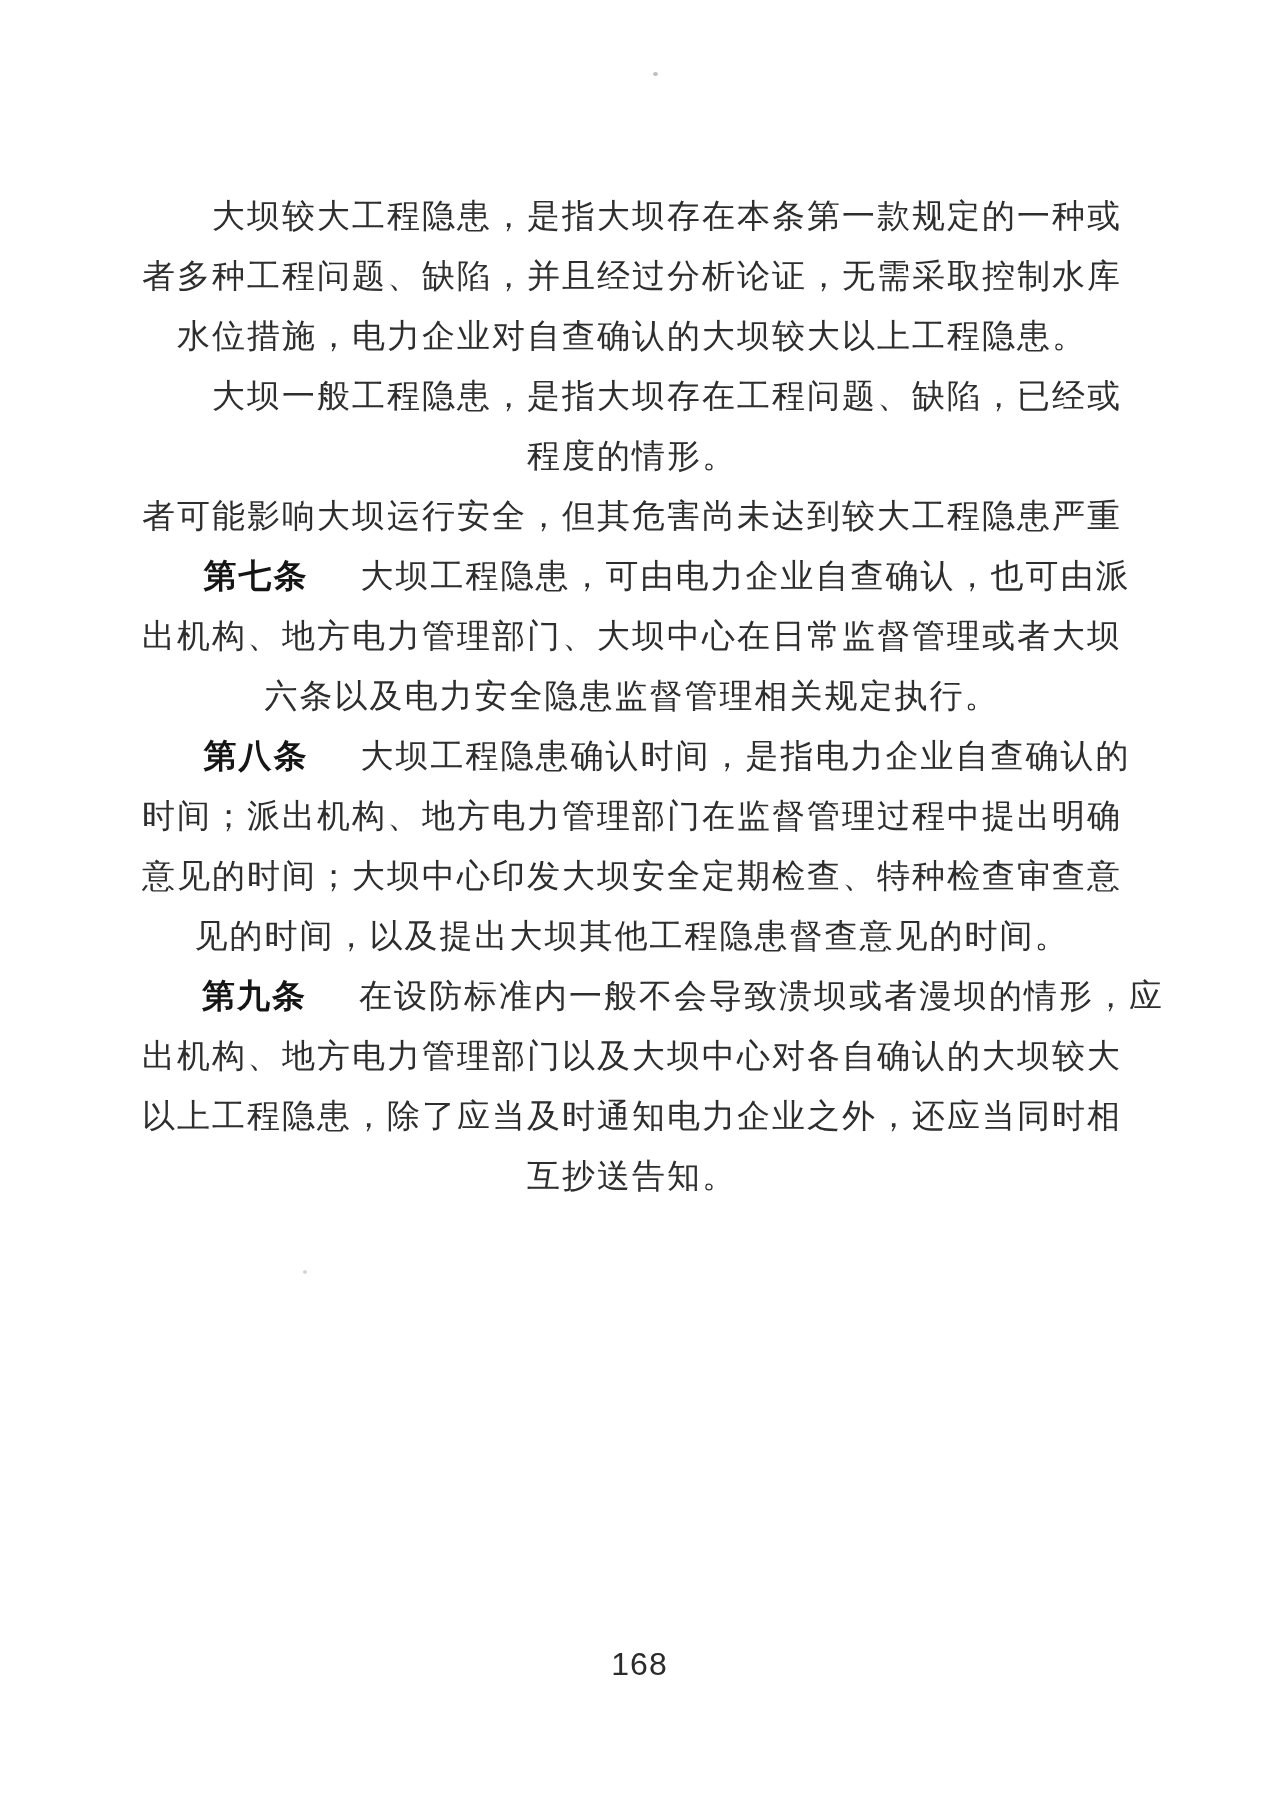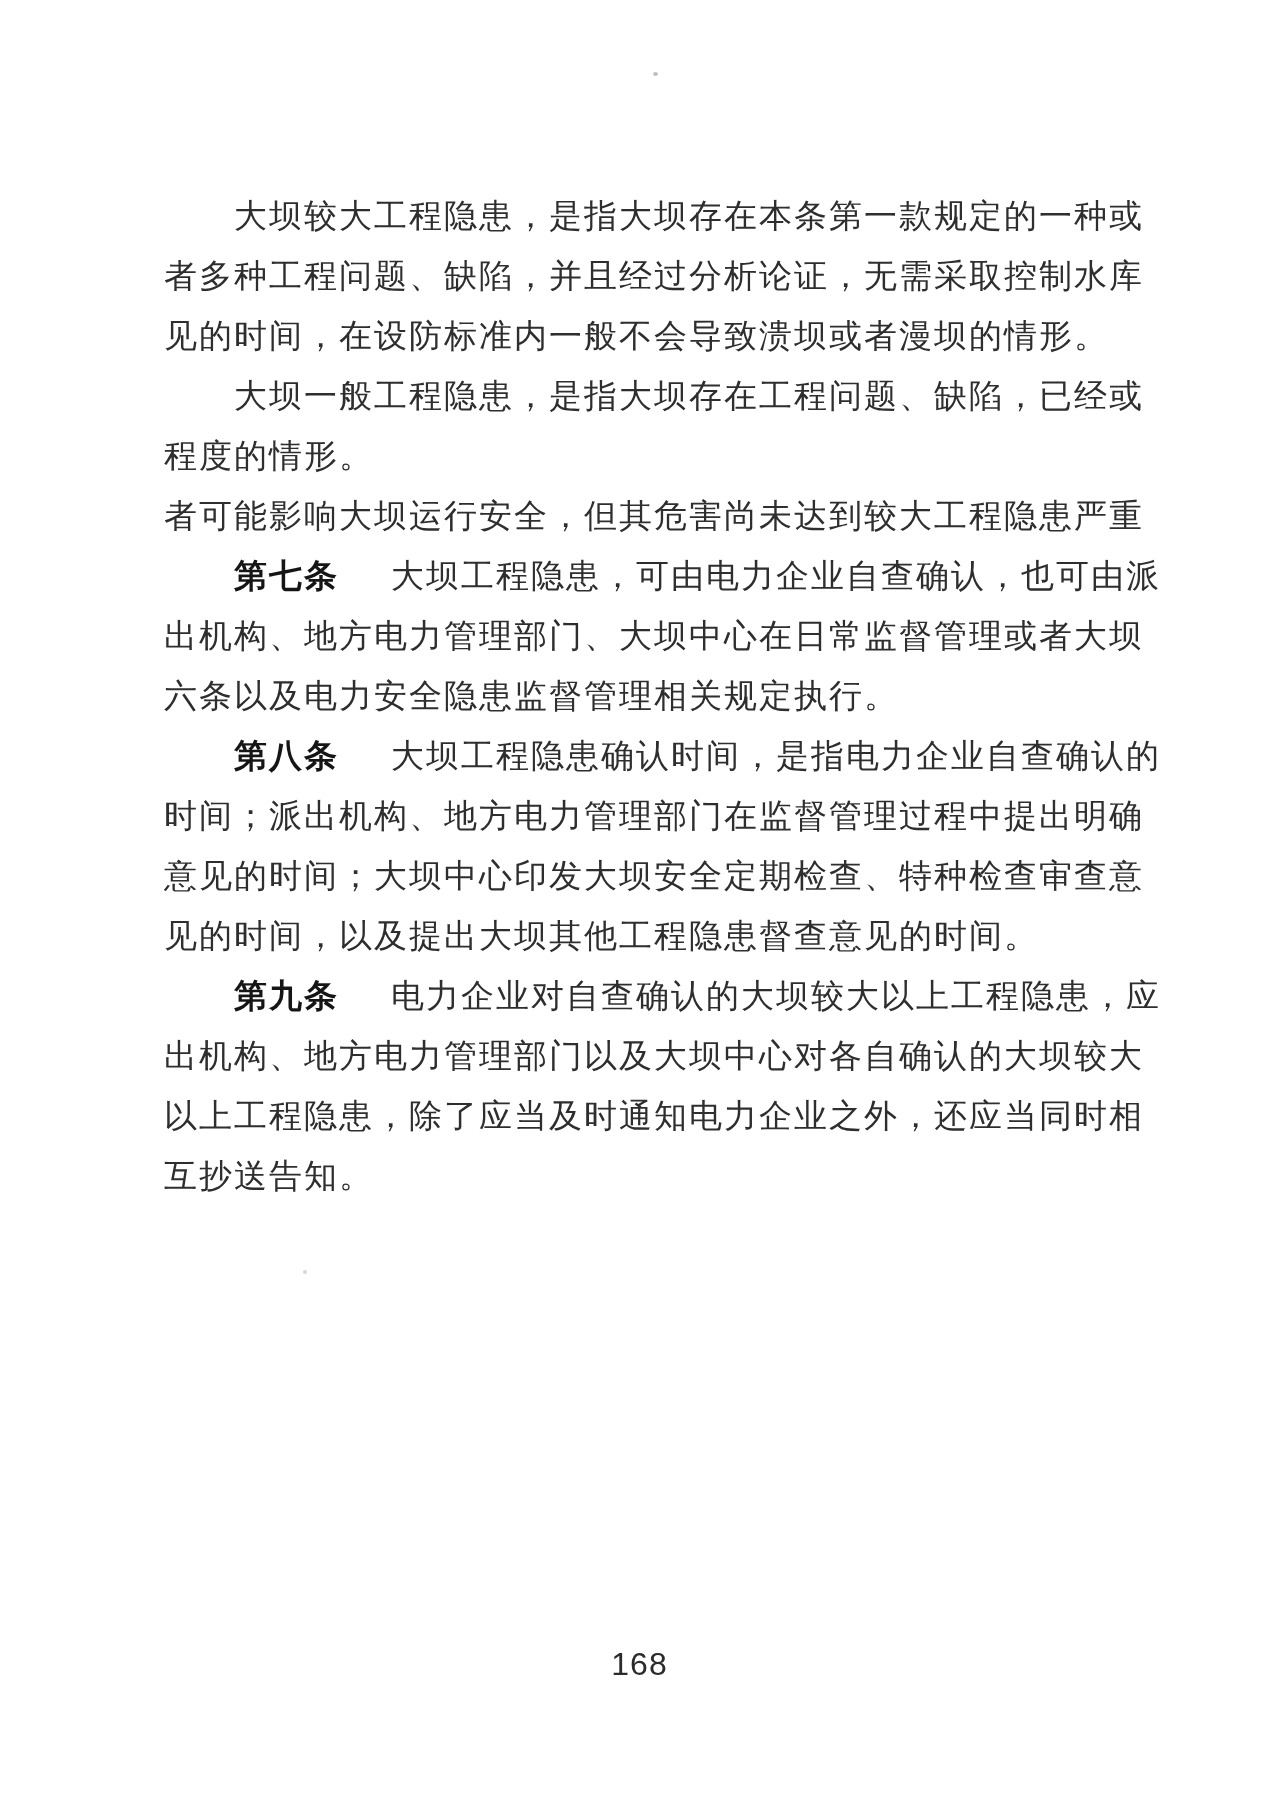--- a/index.html
+++ b/index.html
@@ -6,23 +6,24 @@
   .sheet {
     position: relative;
     width: 1279px;
     height: 1810px;
     margin: 0 auto;
     background: #ffffff;
     overflow: hidden;
   }
   .textblock {
     position: absolute;
-    left: 164px;
+    left: 132px;
     top: 186px;
     width: 1000px;
+    text-align: center;
   }
   .para { margin: 0; padding: 0; }
   .line {
     height: 60px;
     line-height: 60px;
     font-size: 33px;
     letter-spacing: 2px;
     white-space: nowrap;
     color: #2e2e2e;
     font-family: "Liberation Serif", "DejaVu Serif", serif;
@@ -58,21 +59,21 @@
 <div class="sheet">
 
   <span class="speck speck-top"></span>
   <span class="speck speck-bottom"></span>
 
   <div class="textblock">
 
     <div class="para">
       <div class="line indent"><span class="t">大坝较大工程隐患，是指大坝存在本条第一款规定的一种或</span></div>
       <div class="line"><span class="t">者多种工程问题、缺陷，并且经过分析论证，无需采取控制水库</span></div>
-      <div class="line"><span class="t">见的时间，在设防标准内一般不会导致溃坝或者漫坝的情形。</span></div>
+      <div class="line"><span class="t">水位措施，电力企业对自查确认的大坝较大以上工程隐患。</span></div>
     </div>
 
     <div class="para">
       <div class="line indent"><span class="t">大坝一般工程隐患，是指大坝存在工程问题、缺陷，已经或</span></div>
       <div class="line"><span class="t">程度的情形。</span></div>
       <div class="line"><span class="t">者可能影响大坝运行安全，但其危害尚未达到较大工程隐患严重</span></div>
     </div>
 
     <div class="para">
       <div class="line indent"><span class="art">第七条</span><span class="t">大坝工程隐患，可由电力企业自查确认，也可由派</span></div>
@@ -81,21 +82,21 @@
     </div>
 
     <div class="para">
       <div class="line indent"><span class="art">第八条</span><span class="t">大坝工程隐患确认时间，是指电力企业自查确认的</span></div>
       <div class="line"><span class="t">时间；派出机构、地方电力管理部门在监督管理过程中提出明确</span></div>
       <div class="line"><span class="t">意见的时间；大坝中心印发大坝安全定期检查、特种检查审查意</span></div>
       <div class="line"><span class="t">见的时间，以及提出大坝其他工程隐患督查意见的时间。</span></div>
     </div>
 
     <div class="para">
-      <div class="line indent"><span class="art">第九条</span><span class="t">电力企业对自查确认的大坝较大以上工程隐患，应</span></div>
+      <div class="line indent"><span class="art">第九条</span><span class="t">在设防标准内一般不会导致溃坝或者漫坝的情形，应</span></div>
       <div class="line"><span class="t">出机构、地方电力管理部门以及大坝中心对各自确认的大坝较大</span></div>
       <div class="line"><span class="t">以上工程隐患，除了应当及时通知电力企业之外，还应当同时相</span></div>
       <div class="line"><span class="t">互抄送告知。</span></div>
     </div>
 
 
   </div>
 
   <div class="pageno">168</div>
 

